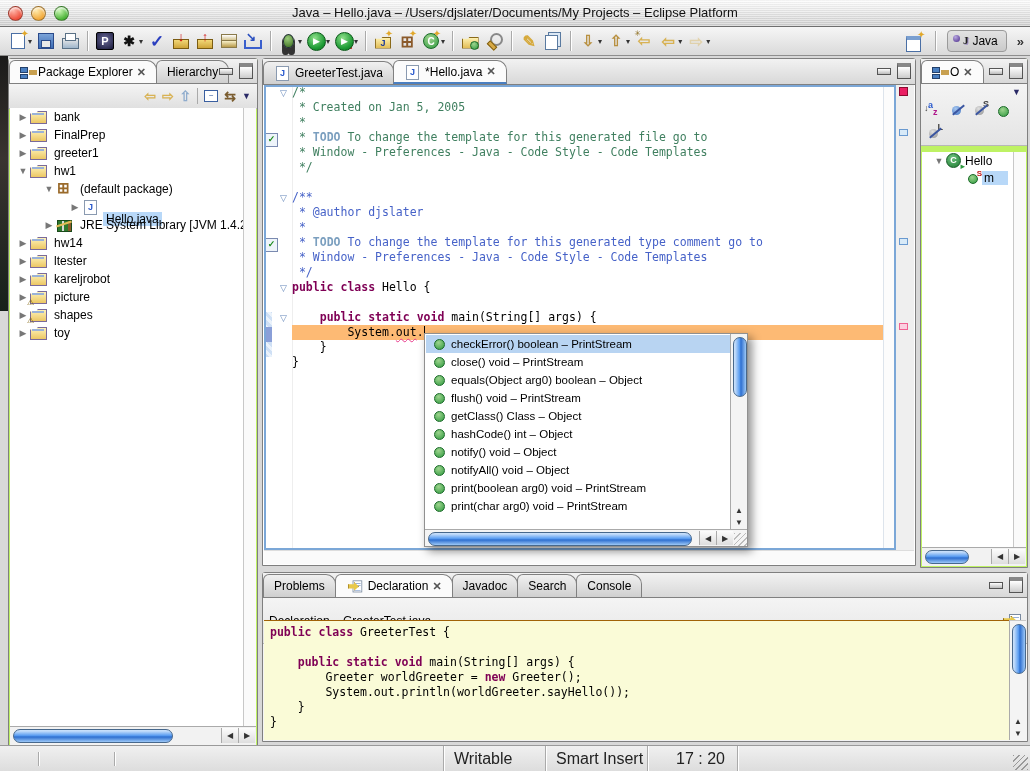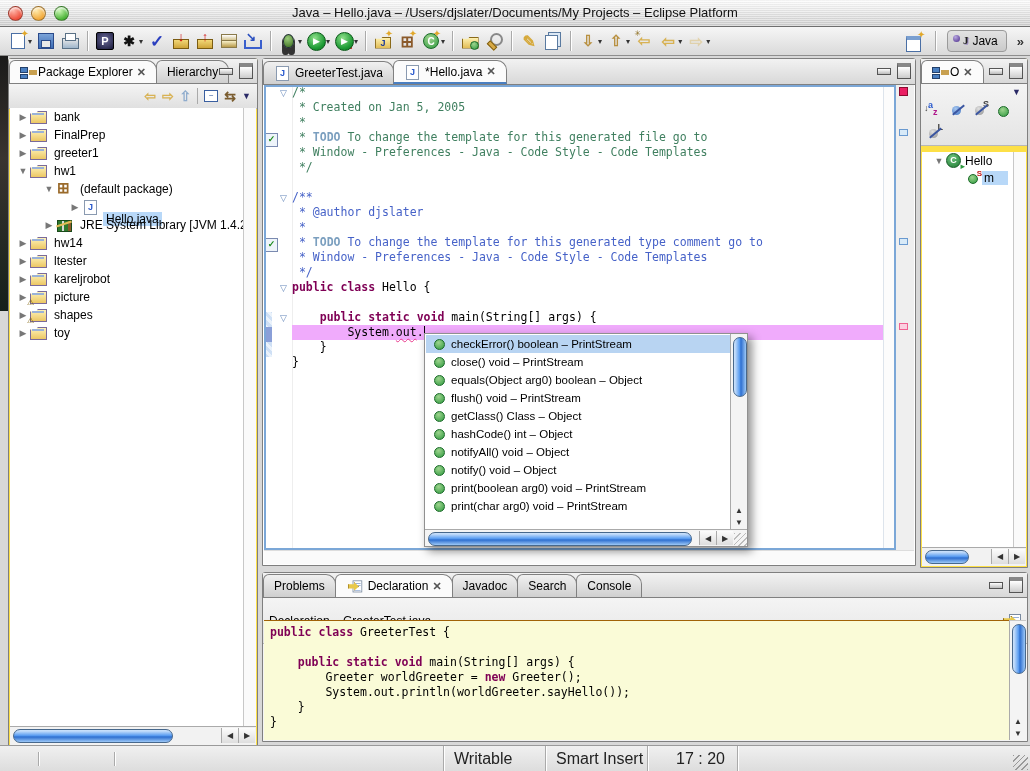--- a/index.html
+++ b/index.html
@@ -66,21 +66,21 @@
   #persp{position:absolute;right:6px;top:27px;height:28px;display:flex;align-items:center;gap:6px;}
   .persp-java{display:flex;align-items:center;gap:4px;padding:2px 8px 2px 4px;background:linear-gradient(#e2e2e2,#cacaca);border:1px solid #9a9a9a;border-radius:4px;}
   .persp-open{width:20px;height:18px;position:relative;}
   .persp-open::before{content:"";position:absolute;left:2px;top:4px;width:13px;height:11px;background:#fff;border:1px solid #4a6fa5;border-top:4px solid #7a9fd0;}
   .persp-open::after{content:"✦";position:absolute;right:-1px;top:-3px;color:#e2a82a;font-size:10px;}
   .java-beads{width:16px;height:16px;position:relative;}
   .java-beads::before{content:"";position:absolute;left:1px;top:2px;width:7px;height:7px;border-radius:50%;background:radial-gradient(circle at 35% 30%,#b8a8e0,#4a2a8a);}
   .java-beads::after{content:"J";position:absolute;right:0px;top:1px;font:bold 11px "Liberation Serif",serif;color:#222;text-shadow:1px 1px 0 #9a8ac0;}
   .overflow-chev{font-weight:bold;color:#333;font-size:13px;margin-left:4px;}
   
-  .panel{position:absolute;background:#fde047;border:1px solid #7f7f7f;box-sizing:border-box;border-radius:3px 3px 0 0;}
+  .panel{position:absolute;background:#bef264;border:1px solid #7f7f7f;box-sizing:border-box;border-radius:3px 3px 0 0;}
   .tabrow{position:relative;height:24px;background:linear-gradient(#f2f2f2,#d8d8d8);border-bottom:1px solid #808080;display:flex;align-items:flex-end;}
   .tab{position:relative;height:22px;display:flex;align-items:center;gap:4px;padding:0 10px;border:1px solid #808080;border-bottom:none;border-radius:6px 10px 0 0;background:linear-gradient(#f0f0f0,#cfcfcf);margin-right:-1px;font-size:12px;white-space:nowrap;}
   .tab.active{background:#fbfbfb;z-index:2;}
   .tab .close{font-size:11px;color:#555;font-weight:bold;}
   .minmax{position:absolute;right:4px;top:4px;display:flex;gap:6px;align-items:center;z-index:3;}
   .btn-min{width:12px;height:5px;border:1px solid #555;background:linear-gradient(#fff,#bbb);}
   .btn-max{width:12px;height:11px;border:1px solid #555;background:linear-gradient(#fff,#ccc);border-top:4px solid #888;}
   .view-icon{width:14px;height:12px;position:relative;}
   .view-icon::before{content:"";position:absolute;left:0;top:1px;width:6px;height:4px;background:#4a7fc1;border:1px solid #23406a;}
   .view-icon::after{content:"";position:absolute;left:0;top:8px;width:6px;height:3px;background:#4a7fc1;border:1px solid #23406a;box-shadow:9px -4px 0 #c8a050;}
@@ -113,21 +113,21 @@
   #editor-tabrow{height:25px;}
   #editor-body{position:absolute;left:1px;right:1px;top:26px;bottom:15px;background:#fff;overflow:hidden;}
   #ruler-icons{position:absolute;left:0;top:0;bottom:0;width:14px;background:#fff;}
   #range-band{position:absolute;left:1px;width:7px;background:repeating-linear-gradient(45deg,#cfe0f5 0 3px,#eaf2fb 3px 6px);}
   #range-cur{position:absolute;left:1px;width:7px;background:#8a9fd8;}
   #fold-col{position:absolute;left:14px;top:0;bottom:0;width:14px;background:#fff;border-right:1px solid #eee;}
   .fold-mark{position:absolute;left:2px;font-size:9px;color:#6688bb;}
   .task-icon{position:absolute;left:1px;width:11px;height:12px;background:#eef4fa;border:1px solid #7a8ab0;font-size:9px;color:#1a8a1a;line-height:11px;text-align:center;font-weight:bold;}
   #code{position:absolute;left:28px;top:0;right:30px;bottom:0;font:11.5px "DejaVu Sans Mono",monospace;line-height:15px;}
   .cline{height:15px;white-space:pre;position:relative;}
-  .cline.cur{background:#f0abfc;margin-right:-30px;}
+  .cline.cur{background:#fdba74;margin-right:-30px;}
   .run.c{color:#3f7f5f;}
   .run.j{color:#4662c8;}
   .run.t{color:#7b9fbf;font-weight:bold;}
   .run.k{color:#7f0055;font-weight:bold;}
   .run.p{color:#000;}
   .run.sq{color:#000;text-decoration:underline wavy #e83a8c 1px;text-underline-offset:2px;}
   .caret{display:inline-block;width:1px;height:13px;background:#000;vertical-align:middle;}
   #editor-vtrack{position:absolute;right:18px;top:0;bottom:0;width:12px;background:#fcfcfc;border-left:1px solid #dde4ec;}
   #editor-focusring{position:absolute;left:0;top:0;right:18px;bottom:0;border:2px solid #7ba7d7;pointer-events:none;}
   #overview-ruler{position:absolute;right:0;top:0;bottom:0;width:18px;background:#efefef;border-left:1px solid #c0c0c0;}
@@ -558,25 +558,25 @@
         <div class="prow" data-name="completion-item">
           <span class="mdot" data-name="public-method-icon"></span>
           <span data-name="completion-item-label">getClass()  Class – Object</span>
         </div>
         <div class="prow" data-name="completion-item">
           <span class="mdot" data-name="public-method-icon"></span>
           <span data-name="completion-item-label">hashCode()  int – Object</span>
         </div>
         <div class="prow" data-name="completion-item">
           <span class="mdot" data-name="public-method-icon"></span>
+          <span data-name="completion-item-label">notify()  void – Object</span>
+        </div>
+        <div class="prow" data-name="completion-item">
+          <span class="mdot" data-name="public-method-icon"></span>
           <span data-name="completion-item-label">notifyAll()  void – Object</span>
-        </div>
-        <div class="prow" data-name="completion-item">
-          <span class="mdot" data-name="public-method-icon"></span>
-          <span data-name="completion-item-label">notify()  void – Object</span>
         </div>
         <div class="prow" data-name="completion-item">
           <span class="mdot" data-name="public-method-icon"></span>
           <span data-name="completion-item-label">print(boolean arg0)  void – PrintStream</span>
         </div>
         <div class="prow" data-name="completion-item">
           <span class="mdot" data-name="public-method-icon"></span>
           <span data-name="completion-item-label">print(char arg0)  void – PrintStream</span>
         </div>
       </div>

